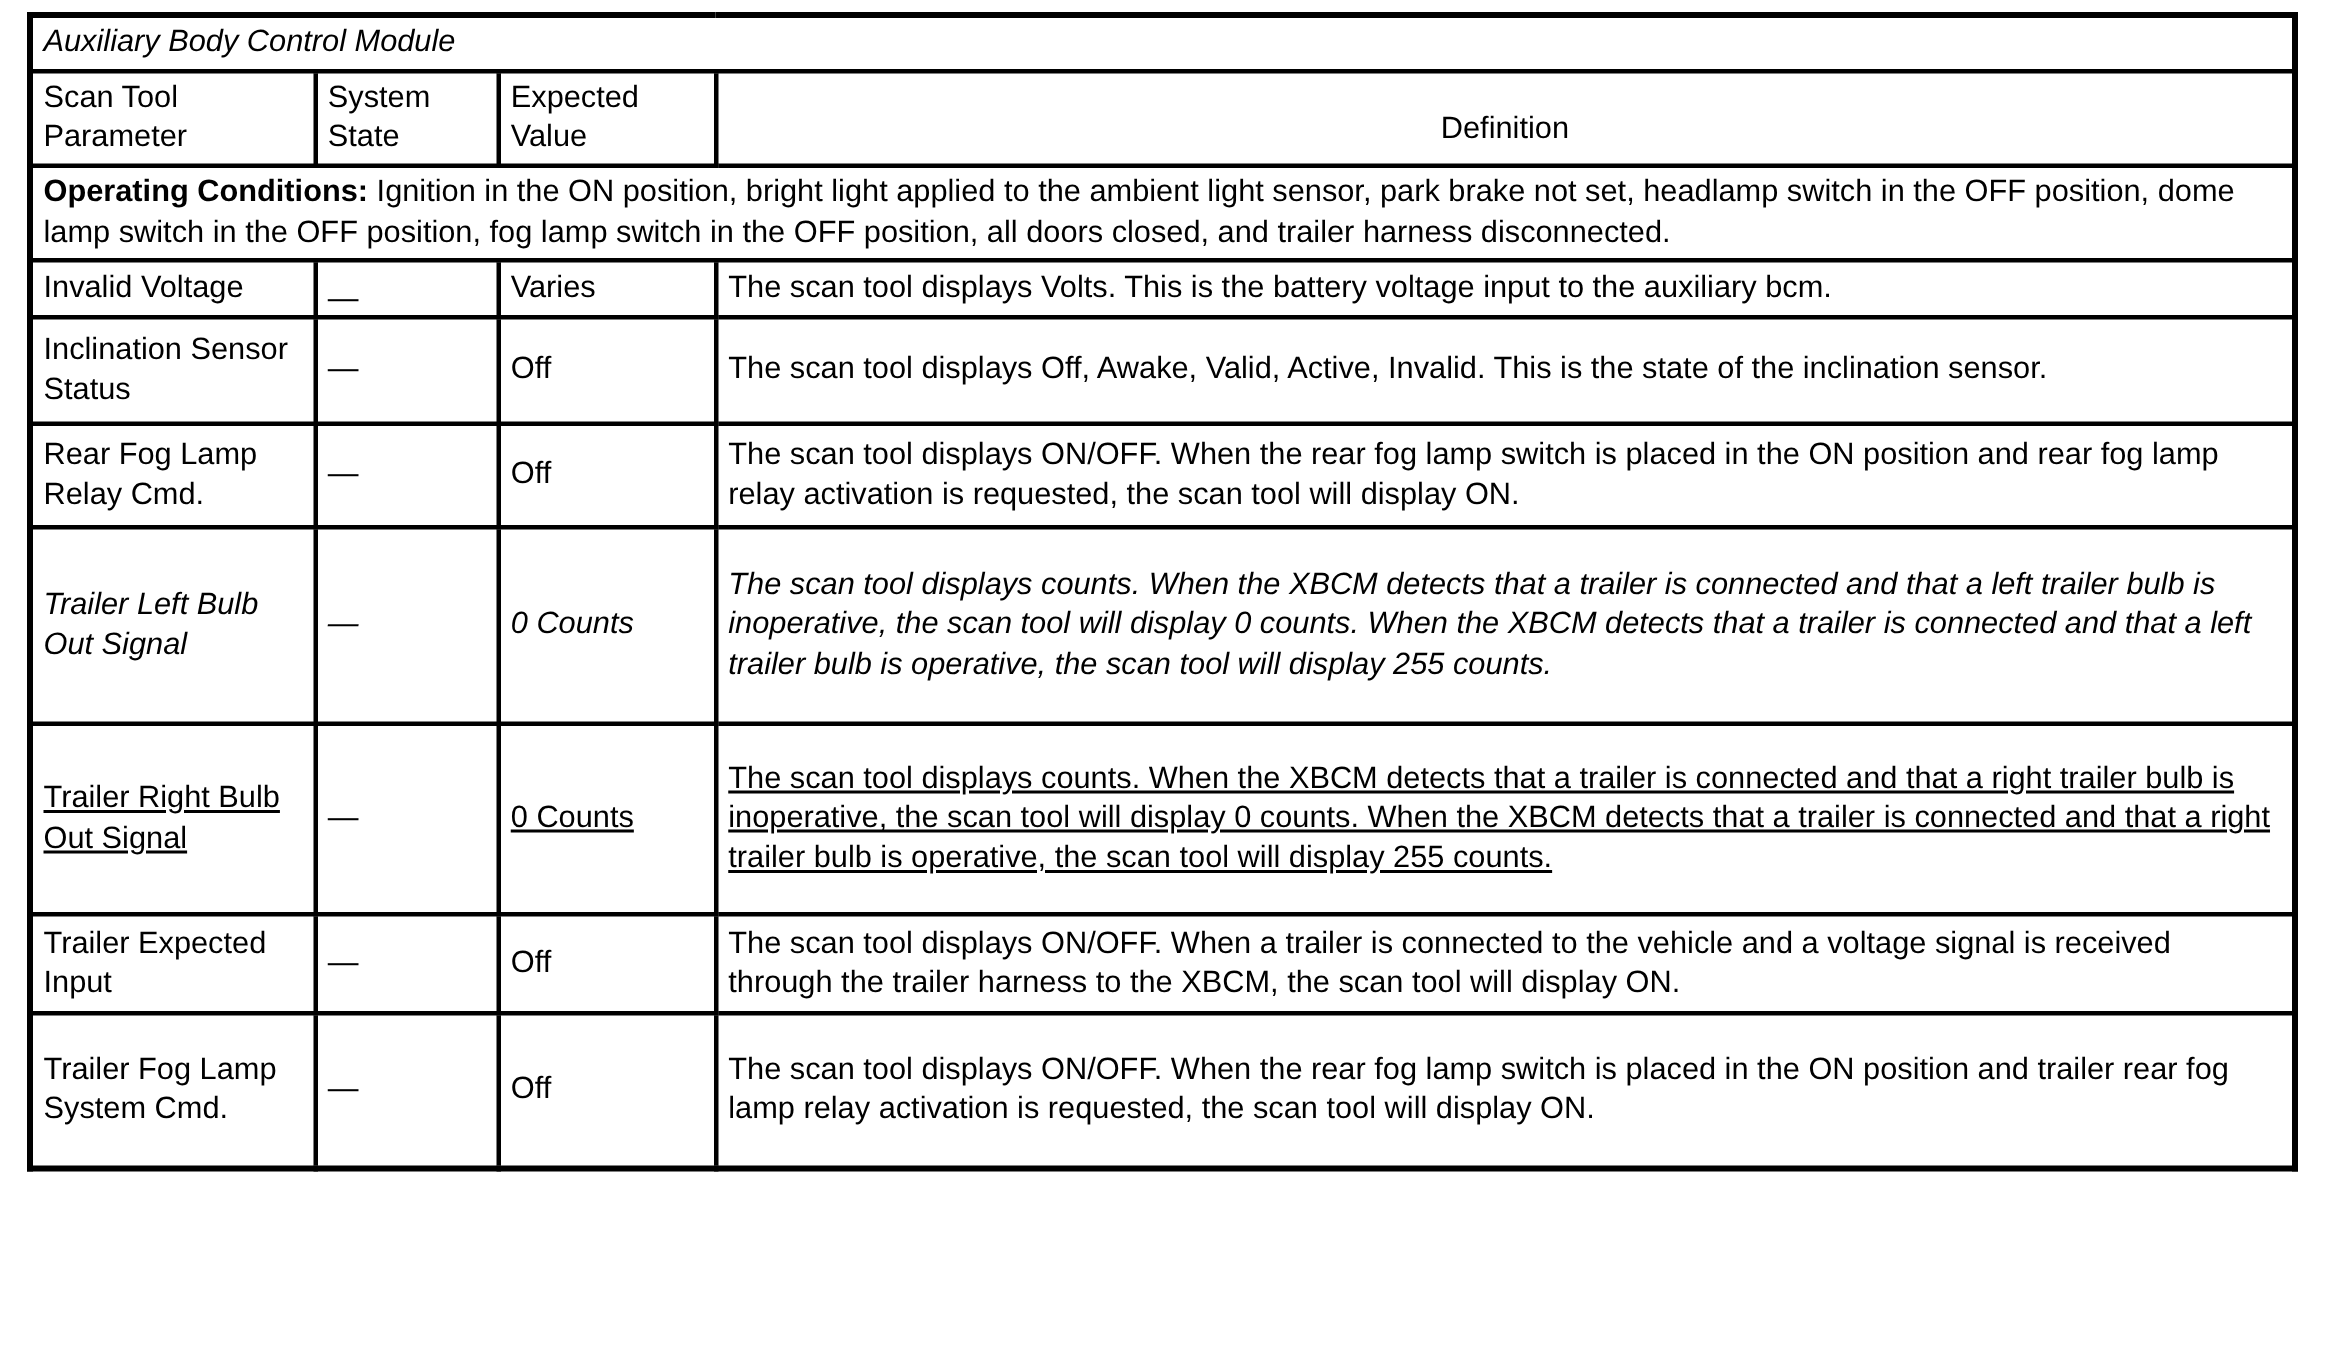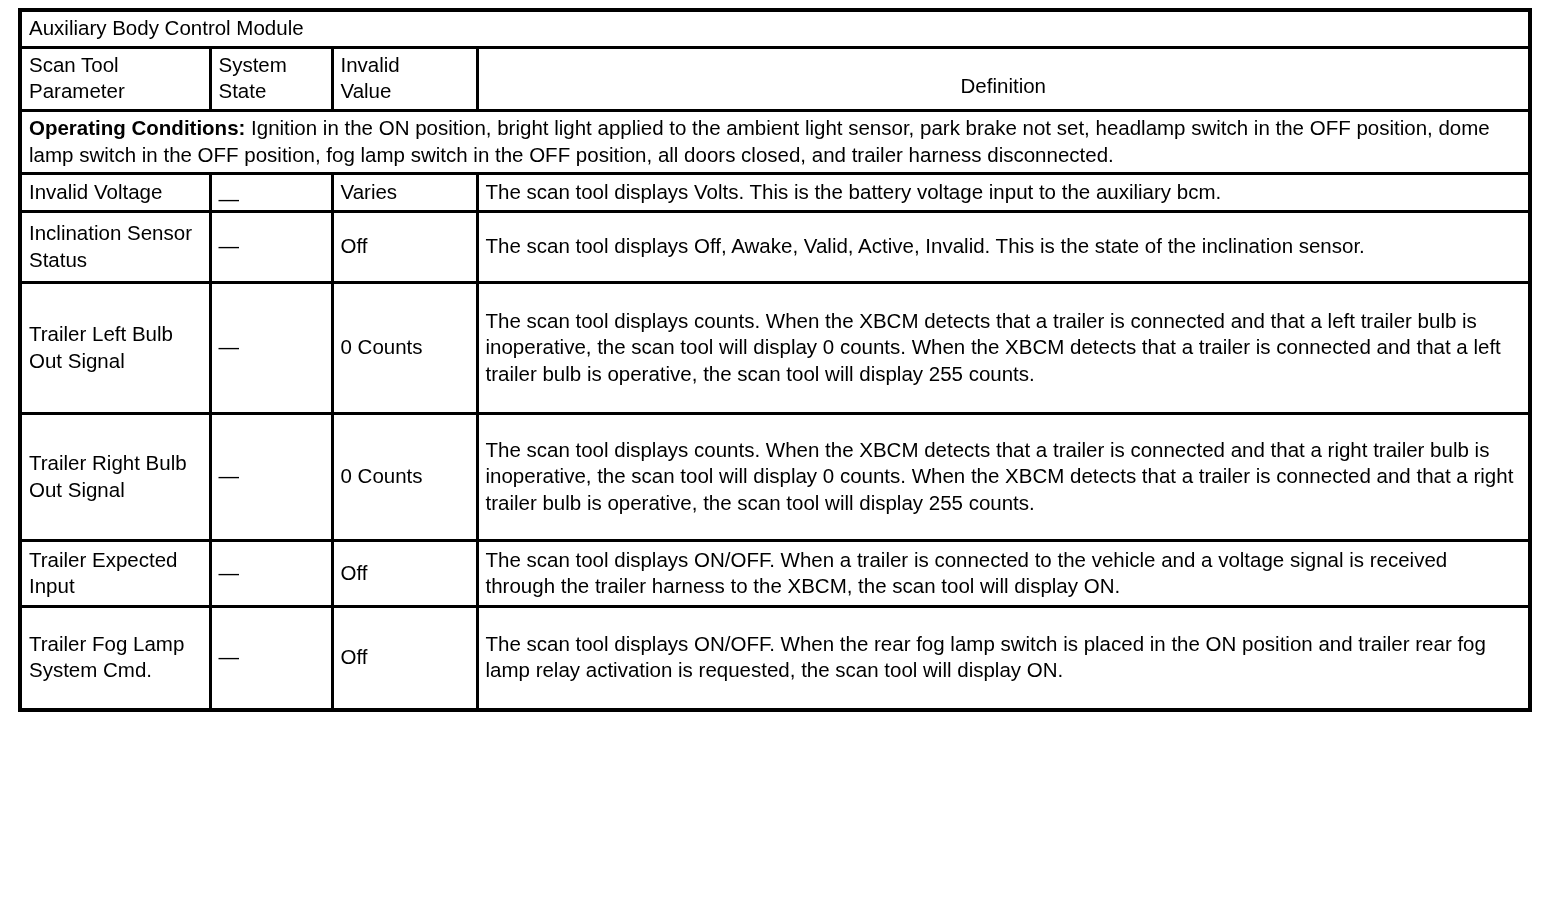--- a/index.html
+++ b/index.html
@@ -50,20 +50,21 @@
   col.c-state { width: 122px; }
   col.c-value { width: 145px; }
   col.c-def   { width: 1053px; }
 
   
   .title-cell {
     text-align: center;
     font-weight: bold;
     font-size: 23px;
     padding: 7px 4px 8px 4px;
+    font-style: italic;
   }
 
   
   .col-head {
     text-align: center;
     font-weight: bold;
     font-size: 22px;
     line-height: 1.24;
     padding-top: 7px;
     padding-bottom: 7px;
@@ -139,21 +140,21 @@
       <tr>
         <td class="col-head">
           <span>Scan Tool</span><br>
           <span>Parameter</span>
         </td>
         <td class="col-head">
           <span>System</span><br>
           <span>State</span>
         </td>
         <td class="col-head">
-          <span>Invalid</span><br>
+          <span>Expected</span><br>
           <span>Value</span>
         </td>
         <td class="col-head def-head">Definition</td>
       </tr>
 
       <tr>
         <td class="opcond-cell" colspan="4">
           <span class="lead">Operating Conditions:</span><span> Ignition in the ON position, bright light applied to the ambient light sensor, park brake not set, headlamp switch in the OFF position, dome lamp switch in the OFF position, fog lamp switch in the OFF position, all doors closed, and trailer harness disconnected.</span>
         </td>
       </tr>
@@ -163,27 +164,33 @@
           <td class="state-cell"><span class="dash low">—</span></td>
           <td class="value-cell">Varies</td>
           <td class="def-cell">The scan tool displays Volts. This is the battery voltage input to the auxiliary bcm.</td>
         </tr>
         <tr style="height: 71px;">
           <td class="param-cell">Inclination Sensor Status</td>
           <td class="state-cell"><span class="dash">—</span></td>
           <td class="value-cell">Off</td>
           <td class="def-cell">The scan tool displays Off, Awake, Valid, Active, Invalid. This is the state of the inclination sensor.</td>
         </tr>
-        <tr style="height: 131px;">
+        <tr style="height: 69px;">
+          <td class="param-cell">Rear Fog Lamp Relay Cmd.</td>
+          <td class="state-cell"><span class="dash">—</span></td>
+          <td class="value-cell">Off</td>
+          <td class="def-cell">The scan tool displays ON/OFF. When the rear fog lamp switch is placed in the ON position and rear fog lamp relay activation is requested, the scan tool will display ON.</td>
+        </tr>
+        <tr style="height: 131px; font-style: italic;">
           <td class="param-cell">Trailer Left Bulb Out Signal</td>
           <td class="state-cell"><span class="dash">—</span></td>
           <td class="value-cell">0 Counts</td>
           <td class="def-cell">The scan tool displays counts. When the XBCM detects that a trailer is connected and that a left trailer bulb is inoperative, the scan tool will display 0 counts. When the XBCM detects that a trailer is connected and that a left trailer bulb is operative, the scan tool will display 255 counts.</td>
         </tr>
-        <tr style="height: 127px;">
+        <tr style="height: 127px; text-decoration: underline;">
           <td class="param-cell">Trailer Right Bulb Out Signal</td>
           <td class="state-cell"><span class="dash">—</span></td>
           <td class="value-cell">0 Counts</td>
           <td class="def-cell">The scan tool displays counts. When the XBCM detects that a trailer is connected and that a right trailer bulb is inoperative, the scan tool will display 0 counts. When the XBCM detects that a trailer is connected and that a right trailer bulb is operative, the scan tool will display 255 counts.</td>
         </tr>
         <tr style="height: 66px;">
           <td class="param-cell">Trailer Expected Input</td>
           <td class="state-cell"><span class="dash">—</span></td>
           <td class="value-cell">Off</td>
           <td class="def-cell">The scan tool displays ON/OFF. When a trailer is connected to the vehicle and a voltage signal is received through the trailer harness to the XBCM, the scan tool will display ON.</td>

